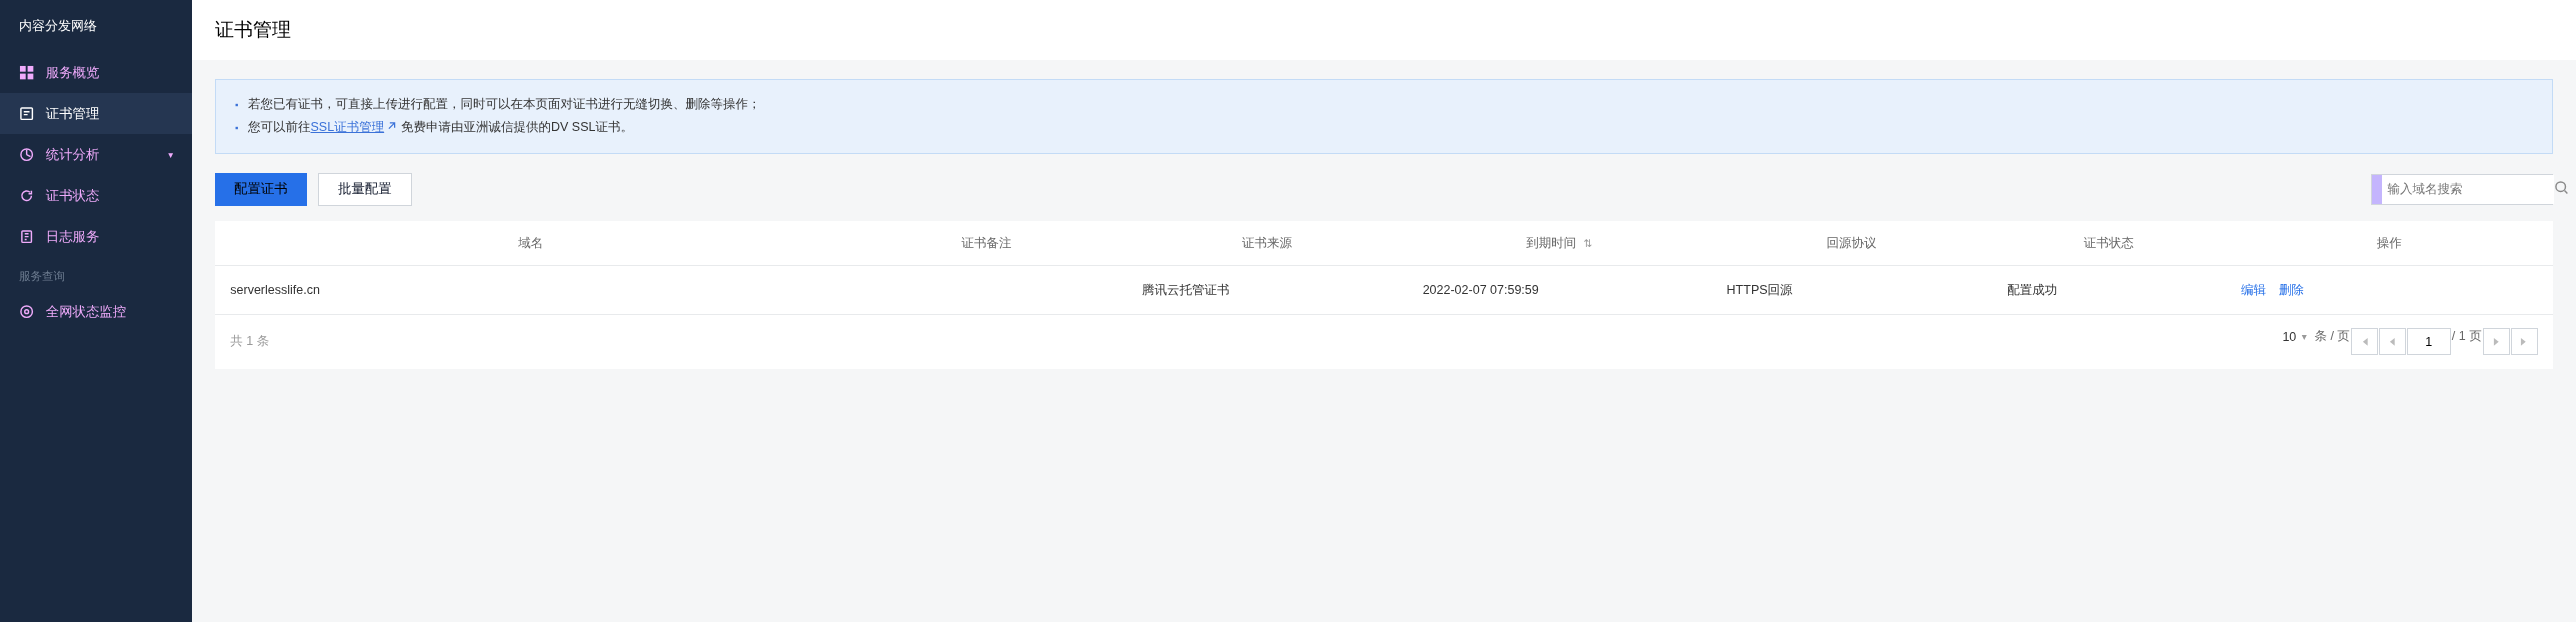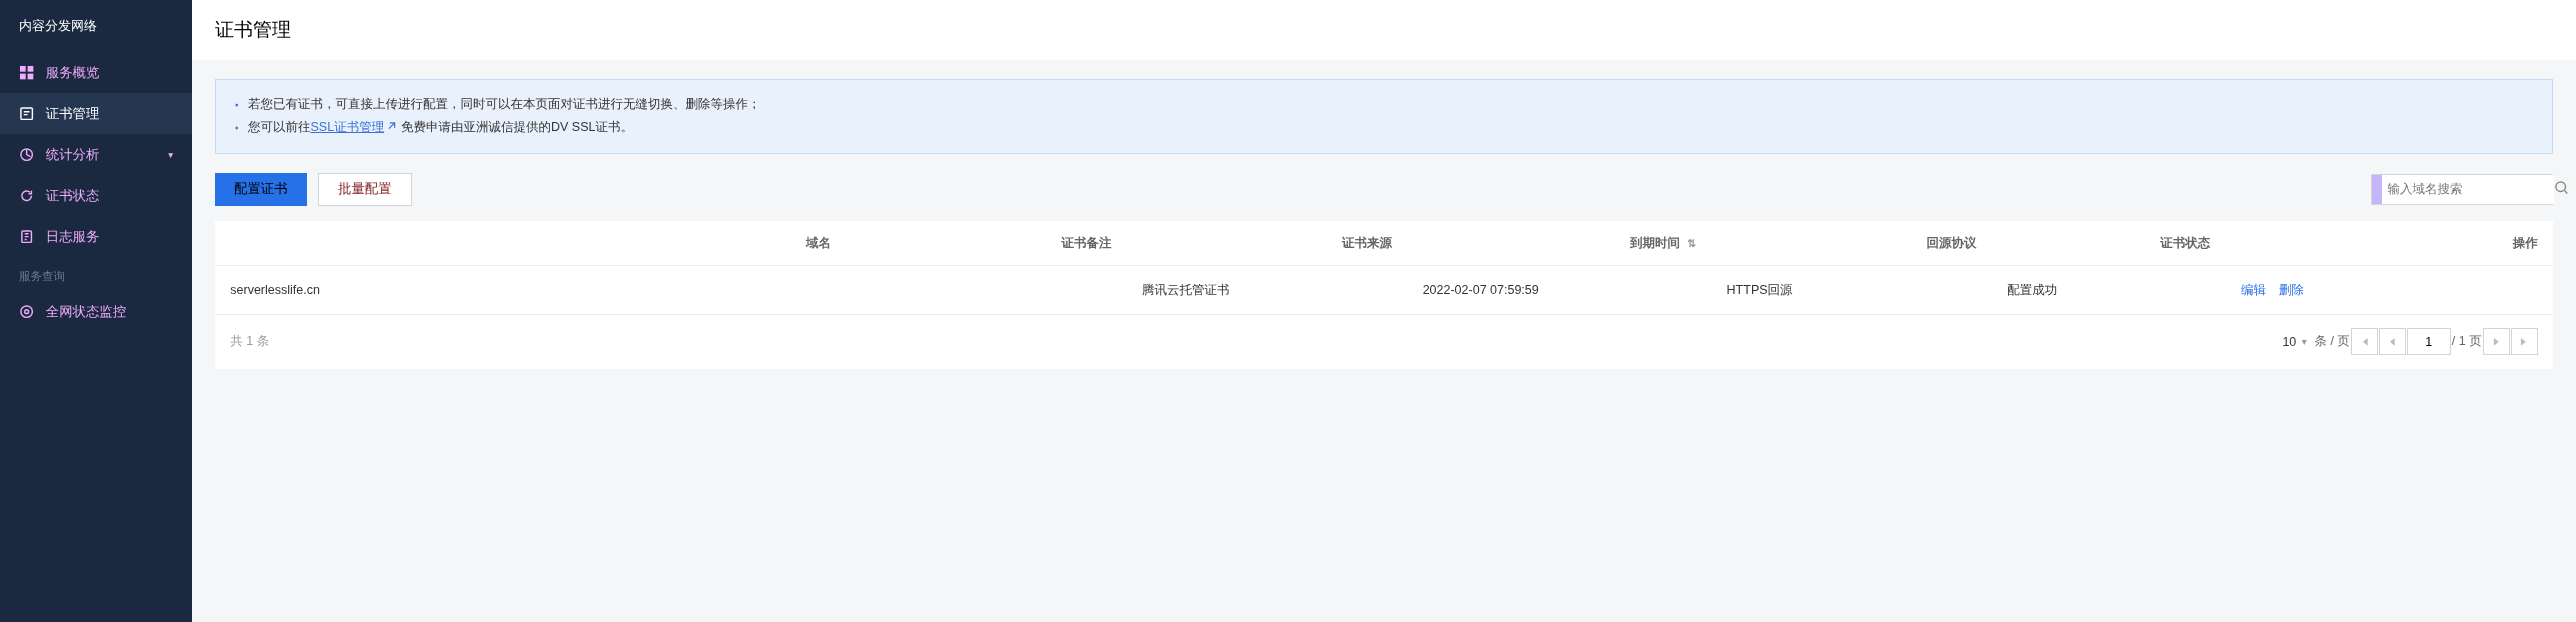--- a/index.html
+++ b/index.html
@@ -104,21 +104,21 @@
       background: #2670e8;
       color: #000000;
       border: none;
       padding: 7.7px 19px;
       font-size: 13.4px;
       cursor: pointer;
       margin-right: 11.5px;
     }
     .btn-secondary {
       background: #fff;
-      color: #7f1d1d;
+      color: #0f172a;
       border: 1px solid #d0d5db;
       padding: 6.7px 19px;
       font-size: 13.4px;
       cursor: pointer;
     }
     .search-box {
       margin-left: auto;
       display: flex;
       align-items: center;
       border: 1px solid #d0d5db;
@@ -132,23 +132,23 @@
       padding: 7.7px 5.8px;
       font-size: 12.5px;
       flex: 1;
     }
     .search-icon { color: #888; cursor: pointer; }
     
     
     .table-wrap { background: #fff; }
     .table { width: 100%; border-collapse: collapse; }
     .table th {
-      text-align: right;
+      text-align: center;
       padding: 13.4px 15.3px;
-      font-weight: 700;
+      font-weight: 400;
       color: #666;
       font-size: 12.5px;
       border-bottom: 1px solid #e8eaec;
     }
     .table td {
       padding: 15.3px 15.3px;
       font-size: 12.5px;
       color: #333;
       border-bottom: 1px solid #e8eaec;
     }
@@ -167,21 +167,21 @@
       align-items: center;
       padding: 13.4px 15.3px;
       color: #999;
       font-size: 12.5px;
       background: #fff;
     }
     .page-total { color: #999; }
     .page-controls {
       margin-left: auto;
       display: flex;
-      align-items: center;
+      align-items: flex-start;
       gap: 1px;
     }
     .page-size {
       display: flex;
       align-items: center;
       color: #666;
     }
     .page-size-num { color: #333; margin-right: 1.9px; }
     .page-btn {
       width: 27px;

